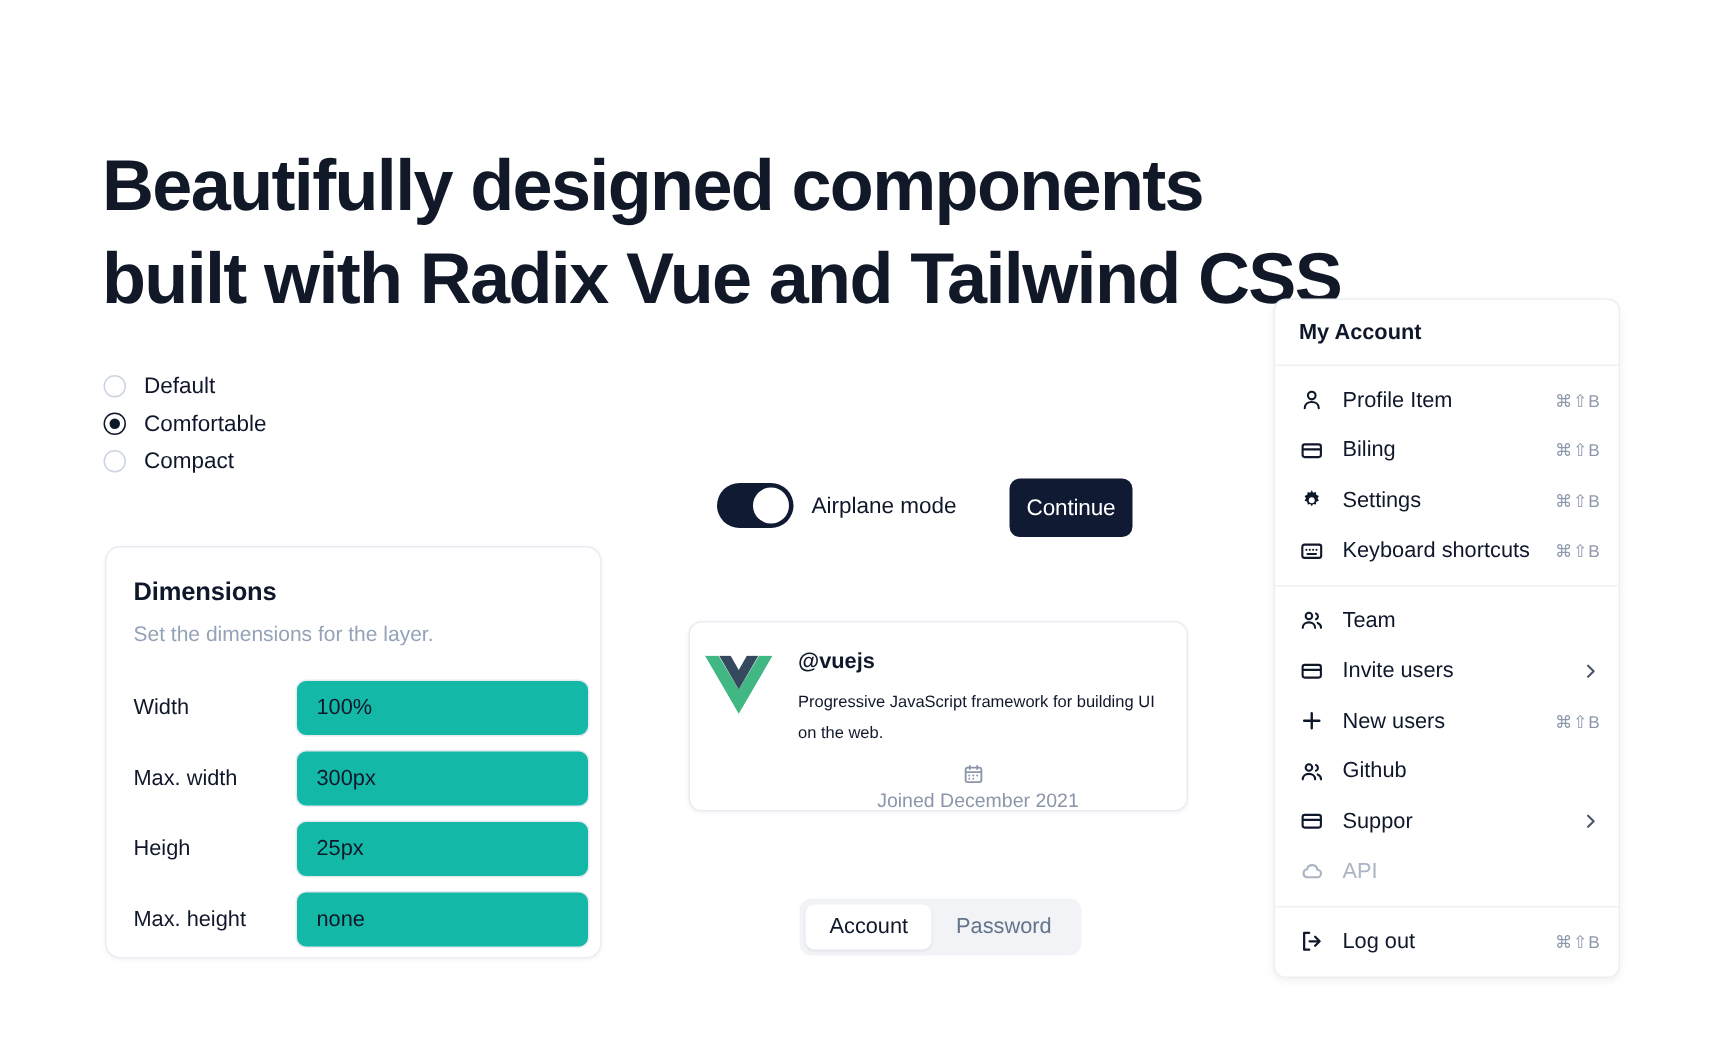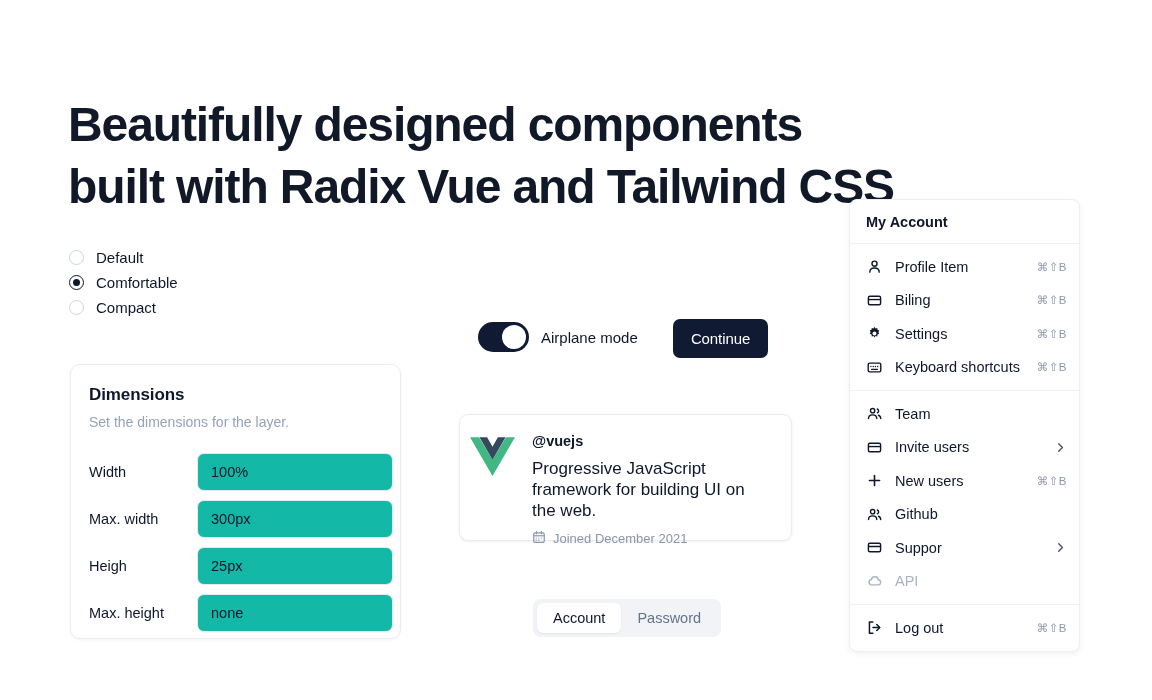--- a/index.html
+++ b/index.html
@@ -60,38 +60,38 @@
   .switch {
     width: 51px; height: 30px; border-radius: 15px; background: #101a33;
     position: relative; flex: none; cursor: pointer;
   }
   .switch .knob {
     position: absolute; top: 3px; left: 24px;
     width: 24px; height: 24px; border-radius: 50%; background: #ffffff;
   }
   .switch-label { margin-left: 12px; font-size: 15px; color: #0f172a; }
   .continue-btn {
-    position: absolute; left: 673px; top: 319px; width: 95px; height: 39px;
+    position: absolute; left: 673px; top: 319px; width: 82px; height: 39px;
     background: #101a33; color: #ffffff; border: none; border-radius: 7px;
     font-size: 15px; font-family: "Liberation Sans", sans-serif; cursor: pointer;
     letter-spacing: -0.1px;
   }
 
   
   .hover-card {
     position: absolute; left: 459px; top: 414px; width: 333px; height: 127px;
     background: #fff; border: 1px solid #e9edf3; border-radius: 9px;
     box-shadow: 0 1px 3px rgba(15,23,42,.06);
     display: flex; padding: 18px 18px 0 10px;
   }
   .vue-logo { width: 45px; height: 40px; flex: none; margin-top: 4px; }
   .hc-body { margin-left: 17px; }
   .hc-handle { font-size: 14.5px; font-weight: 700; color: #0f172a; }
-  .hc-desc { font-size: 17px; color: #0f172a; line-height: 21px; margin-top: 9px; width: 240px; }
-  .hc-joined { display: flex; align-items: center; margin-top: 9px; color: #8b96a8; font-size: 13px; }
+  .hc-desc { font-size: 11px; color: #0f172a; line-height: 21px; margin-top: 9px; width: 240px; }
+  .hc-joined { display: flex; align-items: center; margin-top: 9px; color: #8b96a8; font-size: 13px; flex-direction: column; }
   .hc-joined svg { margin-right: 7px; flex: none; }
 
   
   .tabs {
     position: absolute; left: 533px; top: 599px;
     background: #f1f3f7; border-radius: 8px; padding: 4px;
     display: flex; align-items: center;
   }
   .tab {
     font-size: 14.5px; padding: 7px 16px; border-radius: 6px;

